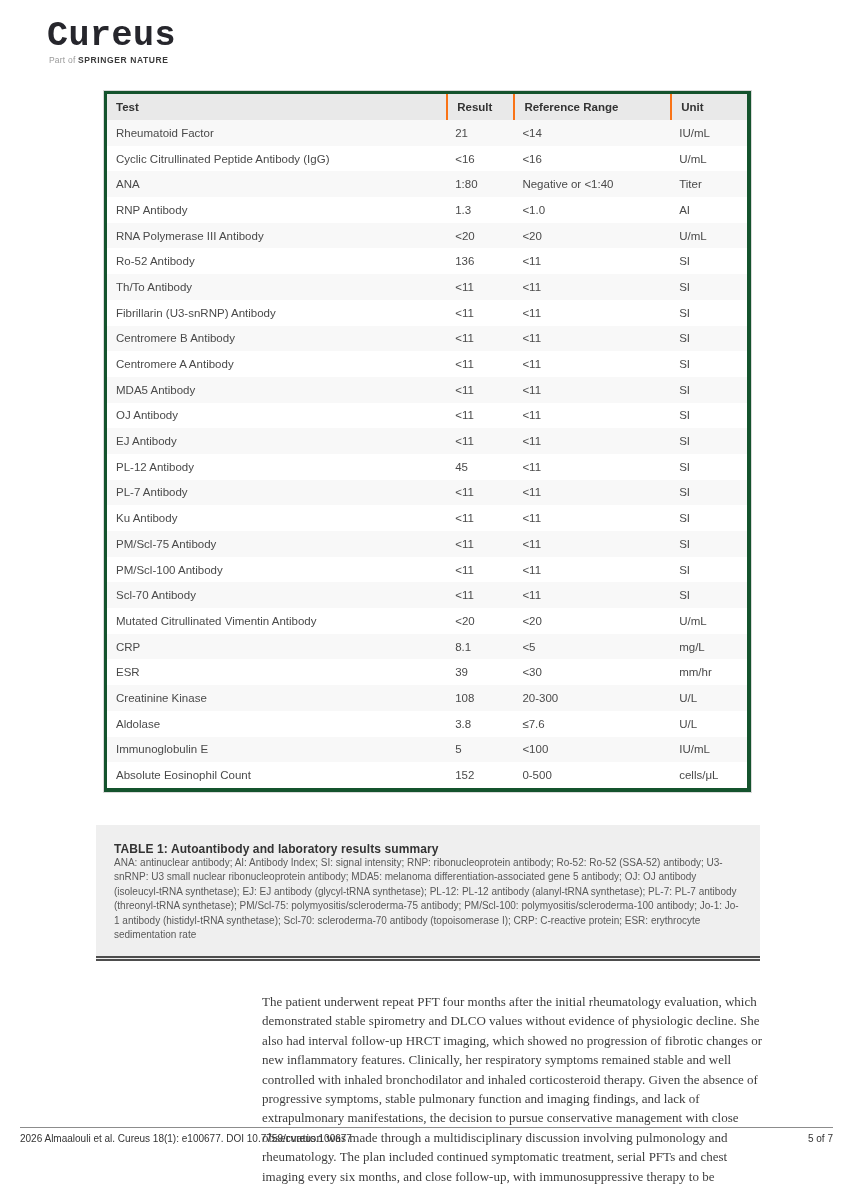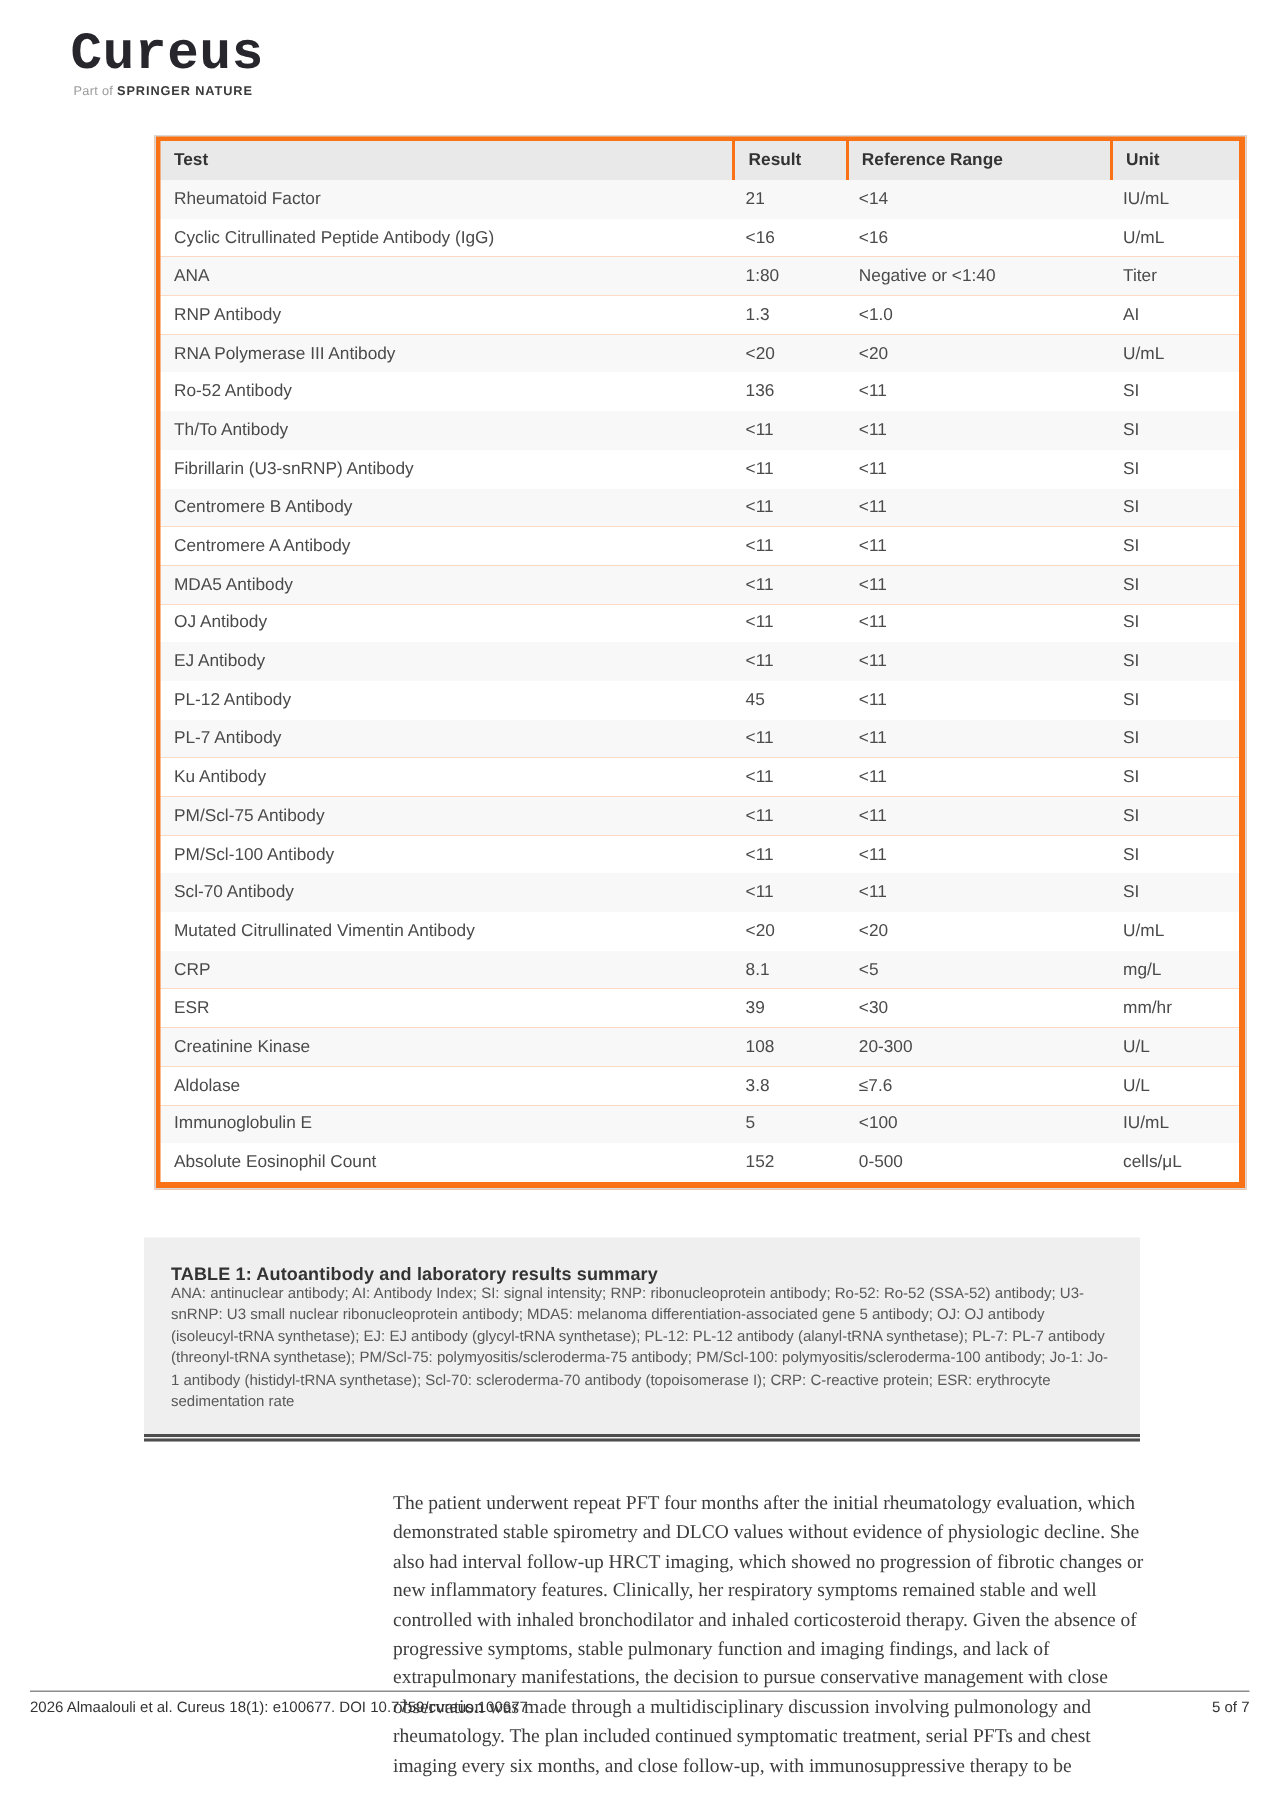--- a/index.html
+++ b/index.html
@@ -24,23 +24,23 @@
   }
   .logo-tagline { margin-top: 1px; padding-left: 2px; font-size: 8.5px; letter-spacing: 0.2px; }
   .tagline-prefix { color: #9a9a9a; }
   .tagline-brand { color: #3a3a3a; font-weight: 700; letter-spacing: 0.6px; }
 
   
   .table-frame {
     position: absolute;
     top: 90px;
     left: 103px;
-    width: 728px;
+    width: 649px;
     border: 1px solid #d9d9d9;
-    background: #f97316;
+    background: #14532d;
     padding: 3px 4px 4px 3px;
     box-sizing: border-box;
   }
   table.results { width: 100%; border-collapse: separate; border-spacing: 0; table-layout: fixed; }
   table.results th {
     background: var(--table-header-bg, #e9e9e9);
     border-left: 2px solid #f97316;
     font-size: 11.5px;
     font-weight: 700;
     color: #333;

